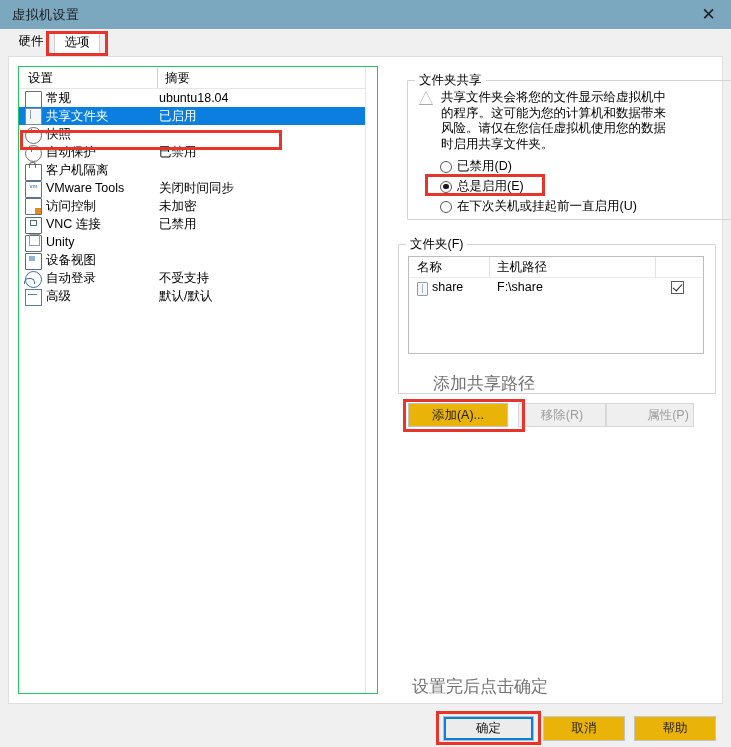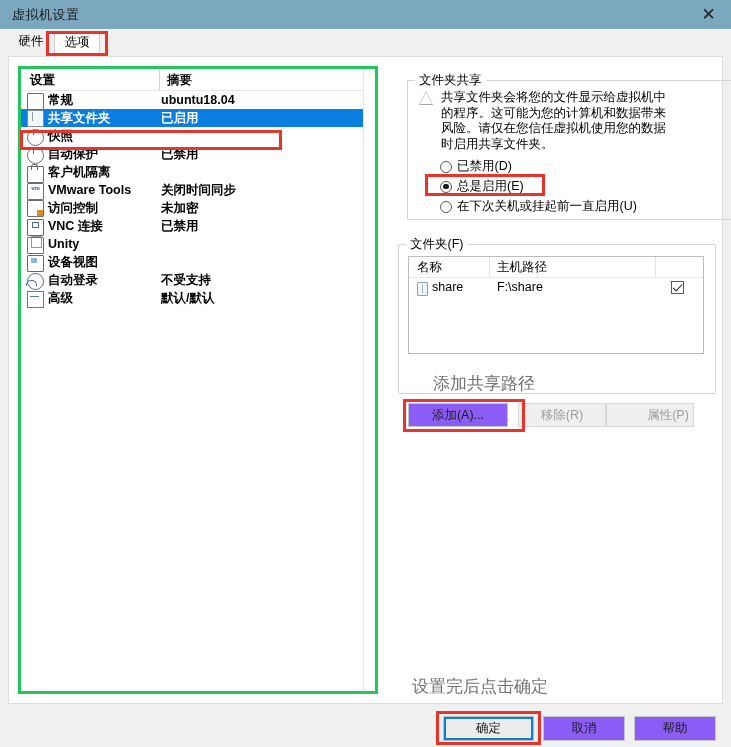--- a/index.html
+++ b/index.html
@@ -40,21 +40,21 @@
     border:1px solid #cfcfcf;border-bottom:1px solid #ffffff;
   }
   
   .panel{
     position:absolute;left:8px;top:56px;width:715px;height:648px;
     background:#ffffff;border:1px solid #dedede;box-sizing:border-box;
   }
   
   .listbox{
     position:absolute;left:18px;top:66px;width:360px;height:628px;
-    background:#ffffff;border:3px solid #22c55e;box-sizing:border-box;font-weight:bold;
+    background:#ffffff;border:1px solid #22c55e;box-sizing:border-box;
   }
   .lb-head{
     position:absolute;left:0;top:0;width:100%;height:22px;
     background:#ffffff;border-bottom:1px solid #e6e6e6;box-sizing:border-box;
   }
   .lb-head .h1{position:absolute;left:9px;top:3px;font-size:12.5px;}
   .lb-head .h2{position:absolute;left:146px;top:3px;font-size:12.5px;}
   .lb-head .hdiv{position:absolute;left:138px;top:1px;width:1px;height:20px;background:#d0d0d0;}
   .lb-scroll{
     position:absolute;right:0;top:0;width:12px;height:100%;
@@ -150,21 +150,21 @@
     position:absolute;left:262px;top:3px;width:13px;height:13px;
     border:1.2px solid #5a5a5a;box-sizing:border-box;background:#fff;
   }
   .ft-row .fchk:after{
     content:"";position:absolute;left:3px;top:0px;width:4px;height:8px;
     border:solid #222;border-width:0 1.6px 1.6px 0;transform:rotate(42deg);
   }
   
   .btn{
     position:absolute;height:24px;box-sizing:border-box;
-    background:#8b5cf6;border:1px solid #c4c4c4;
+    background:#eab308;border:1px solid #c4c4c4;
     display:flex;align-items:center;justify-content:center;
     font-size:12.5px;color:#1a1a1a;
   }
   .btn.dis{color:#9e9e9e;background:#efefef;border-color:#d8d8d8;}
   #btn-add{left:408px;top:403px;width:100px;}
   #btn-remove{left:518px;top:403px;width:88px;}
   #btn-prop{left:606px;top:403px;width:88px;padding-left:36px;}
   
   .footer{position:absolute;left:0;top:704px;width:731px;height:43px;background:#f0f0f0;}
   #btn-ok{left:443px;top:716px;width:91px;height:25px;background:#ececec;border:1px solid #bdbdbd;outline:2px solid #0a7fe0;outline-offset:-3px;}

